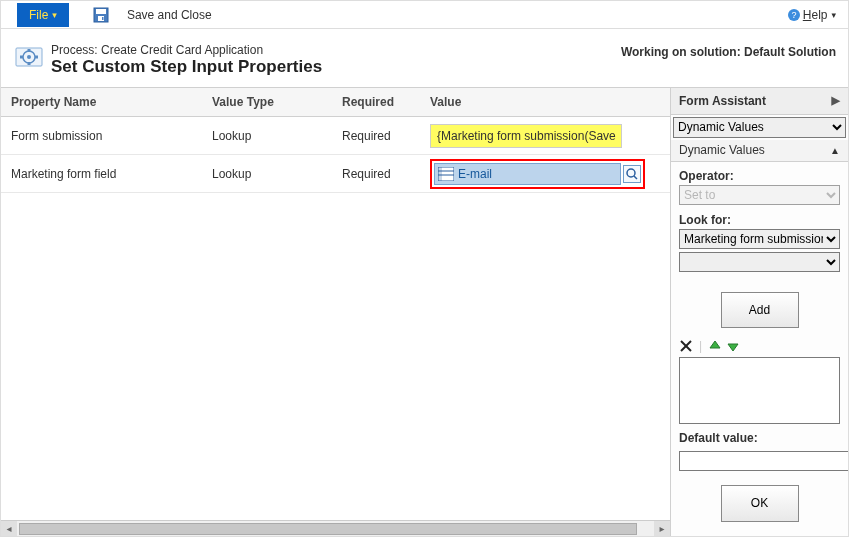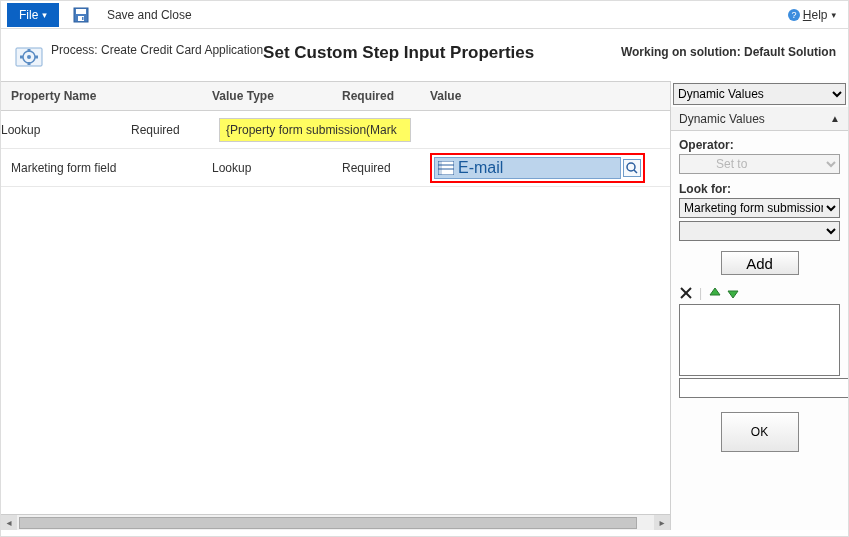--- a/index.html
+++ b/index.html
@@ -1,75 +1,75 @@
 <!DOCTYPE html>
 <html><head>
 <meta charset="utf-8">
 <style>
   * { box-sizing: border-box; margin: 0; padding: 0; }
   body { font-family: "Segoe UI", Tahoma, sans-serif; font-size: 12px; color: #323232; background: #fff; width: 849px; height: 537px; overflow: hidden; border: 1px solid #ddd; }
   
   
   .top-bar { height: 28px; display: flex; align-items: center; border-bottom: 1px solid #ddd; background: #fff; }
-  .file-btn { background: #0b62c4; color: #ffffff; height: 24px; padding: 0 12px; display: flex; align-items: center; margin: 6px; font-size: 12px; cursor: pointer; }
+  .file-btn { background: #0b62c4; color: #fde047; height: 24px; padding: 0 12px; display: flex; align-items: center; margin: 16px; font-size: 12px; cursor: pointer; }
   .save-close { display: flex; align-items: center; padding: 0 8px; cursor: pointer; gap: 18px; }
   .save-close svg { width: 16px; height: 16px; }
   .flex-grow { flex: 1; }
   .help-link { display: flex; align-items: center; padding: 0 12px 0 6px; cursor: pointer; gap: 2px; }
   .help-link .h { text-decoration: underline; }
   
   
   .header { padding: 14px 16px 10px 14px; display: flex; align-items: flex-start; position: relative; min-height: 48px; }
   .proc-icon { width: 28px; height: 28px; margin-right: 8px; }
-  .proc-text { display: flex; }
+  .proc-text { display: flex; flex-direction: column; }
   .proc-line { font-size: 12px; color: #333; }
   .proc-title { font-size: 17px; font-weight: 600; color: #222; }
   .work-on { position: absolute; right: 12px; top: 16px; font-size: 12px; font-weight: 700; }
   
   
   .main { display: flex; height: calc(537px - 28px - 60px); }
   
   
   .left { flex: 1; overflow: hidden; position: relative; }
   .tbl-head { display: flex; background: #f6f6f6; border-top: 1px solid #d0d0d0; border-bottom: 1px solid #d0d0d0; height: 30px; align-items: center; font-weight: 600; color: #484848; }
   .col-name { width: 211px; padding-left: 10px; }
   .col-type { width: 111px; }
   .col-req  { width: 107px; padding-left: 19px; }
   .col-val  { flex: 1; }
   .row { display: flex; align-items: center; height: 38px; border-bottom: 1px solid #e8e8e8; }
   .row .col-name { padding-left: 10px; }
   .val-highlight { background: #fffd61; padding: 4px 6px; width: 192px; overflow: hidden; white-space: nowrap; border: 1px solid #ccc; }
   .val-lookup-box { display: flex; align-items: center; border: 2px solid #ff0000; padding: 2px; width: 215px; }
   .val-lookup { flex: 1; background: #bcd4ec; border: 1px solid #7aa3d0; display: flex; align-items: center; height: 22px; padding: 0 3px; overflow: hidden; }
   .val-lookup .licon { width: 16px; height: 14px; margin-right: 4px; flex-shrink: 0; }
-  .val-lookup .ltext { color: #17589b; font-size: 16px; }
+  .val-lookup .ltext { color: #17589b; font-size: 12px; }
   .val-magnify { width: 18px; height: 18px; margin-left: 2px; flex-shrink: 0; }
   
   .hscroll { position: absolute; left: 0; right: 0; bottom: 0; height: 16px; background: #f0f0f0; border-top: 1px solid #ccc; display: flex; align-items: center; }
   .hscroll .arrow { width: 16px; height: 16px; background: #e0e0e0; display: flex; align-items: center; justify-content: center; color: #666; font-size: 10px; cursor: pointer; }
   .hscroll .thumb-track { flex: 1; position: relative; height: 16px; }
   .hscroll .thumb { position: absolute; left: 2px; top: 2px; height: 12px; width: 97%; background: #c7c7c7; border: 1px solid #aaa; }
   
   
   .right { width: 178px; border-left: 1px solid #d0d0d0; display: flex; flex-direction: column; background: #fdfdfd; }
   .fa-head { background: #eee; border-top: 1px solid #d0d0d0; border-bottom: 1px solid #d0d0d0; height: 30px; display: flex; align-items: center; padding: 0 8px; font-weight: 600; justify-content: space-between; }
   .fa-select { margin: 2px; height: 22px; border: 1px solid #7a7a7a; font-size: 12px; width: calc(100% - 4px); }
   .fa-sub { height: 24px; display: flex; align-items: center; justify-content: space-between; padding: 0 8px; border-bottom: 1px solid #d0d0d0; background: #f3f3f3; font-size: 12px; }
   .pane { padding: 7px 8px 6px 8px; }
   .pane label { font-weight: 700; display: block; margin-bottom: 2px; font-size: 12px; }
   .pane select, .pane input[type=text] { width: 100%; height: 20px; border: 1px solid #7a7a7a; font-size: 12px; }
-  .pane .add-btn { display: block; margin: 10px auto 0 auto; width: 78px; height: 24px; background: linear-gradient(#fff,#e8e8e8); border: 1px solid #888; cursor: pointer; font-size: 15px; }
+  .pane .add-btn { display: block; margin: 20px auto 0 auto; width: 78px; height: 36px; background: linear-gradient(#fff,#e8e8e8); border: 1px solid #888; cursor: pointer; font-size: 12px; }
   .icons-row { display: flex; align-items: center; gap: 4px; padding: 5px 8px 4px 8px; }
   .icons-row .sep { color: #ccc; margin: 0 2px; }
   .svg16 { width: 14px; height: 14px; cursor: pointer; }
   .listbox { margin: 0 8px; height: 72px; border: 1px solid #7a7a7a; background: #fff; overflow-y: scroll; }
   .defval-row { display: flex; align-items: center; margin: 2px 8px 0 8px; }
   .defval-row input { flex: 1; height: 20px; border: 1px solid #7a7a7a; }
   .ok-btn { display: block; margin: 14px auto; width: 78px; height: 40px; background: linear-gradient(#fff,#e8e8e8); border: 1px solid #888; cursor: pointer; font-size: 12px; }
-  .disabled { color: #999; padding-left: 32px; }
+  .disabled { color: #999; }
 </style>
 </head>
 <body>
 
 <div class="top-bar">
   <div class="file-btn">
     <span>File</span>
     <span style="margin-left:4px;font-size:9px">▾</span>
   </div>
   <div class="save-close">
@@ -112,24 +112,25 @@
 <div class="main">
   <div class="left">
     <div class="tbl-head">
       <div class="col-name">Property Name</div>
       <div class="col-type">Value Type</div>
       <div class="col-req">Required</div>
       <div class="col-val">Value</div>
     </div>
 
     <div class="row">
+      <div class="col-name">Form submission</div>
       <div class="col-type">Lookup</div>
       <div class="col-req">Required</div>
       <div class="col-val">
-        <div class="val-highlight">{Property form submission(Mark</div>
+        <div class="val-highlight">{Marketing form submission(Save</div>
       </div>
     </div>
 
     <div class="row">
       <div class="col-name">Marketing form field</div>
       <div class="col-type">Lookup</div>
       <div class="col-req">Required</div>
       <div class="col-val">
         <div class="val-lookup-box">
           <div class="val-lookup">
@@ -153,20 +154,24 @@
     <div class="hscroll">
       <div class="arrow">◂</div>
       <div class="thumb-track">
           <div class="thumb"></div>
         </div>
       <div class="arrow">▸</div>
     </div>
   </div>
 
   <div class="right">
+    <div class="fa-head">
+      <span>Form Assistant</span>
+      <span style="font-size:11px;color:#555">▶</span>
+    </div>
     <select class="fa-select">
       <option>Dynamic Values</option>
     </select>
     <div class="fa-sub">
       <span>Dynamic Values</span>
       <span style="font-size:10px">▲</span>
     </div>
 
     <div class="pane">
       <label>Operator:</label>
@@ -196,20 +201,23 @@
       <svg class="svg16" viewBox="0 0 14 14">
           <polygon points="7,2 12,9 2,9" fill="#3cb043" stroke="#267a2e"></polygon>
         </svg>
       <svg class="svg16" viewBox="0 0 14 14">
           <polygon points="2,5 12,5 7,12" fill="#3cb043" stroke="#267a2e"></polygon>
         </svg>
     </div>
 
     <div class="listbox"></div>
 
+    <div class="pane" style="padding-bottom:2px">
+      <label>Default value:</label>
+    </div>
     <div class="defval-row">
       <input type="text" value="" style="">
 
     </div>
 
     <button class="ok-btn">OK</button>
   </div>
 </div>
 
 </body></html>

